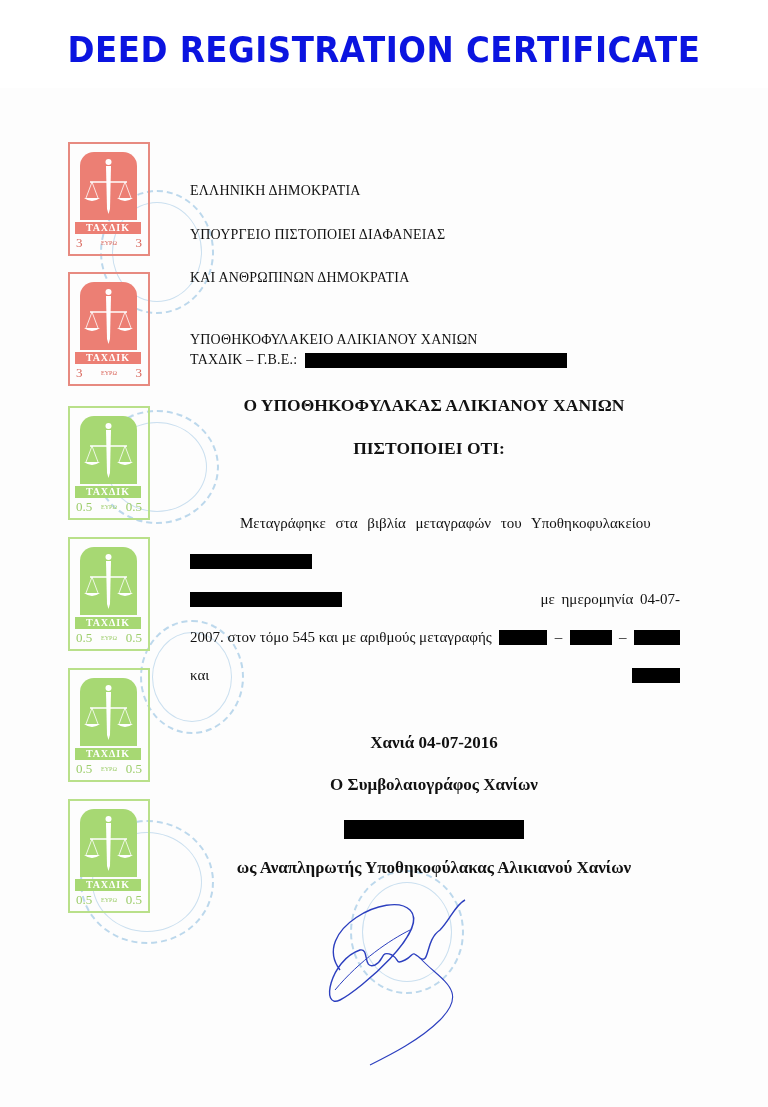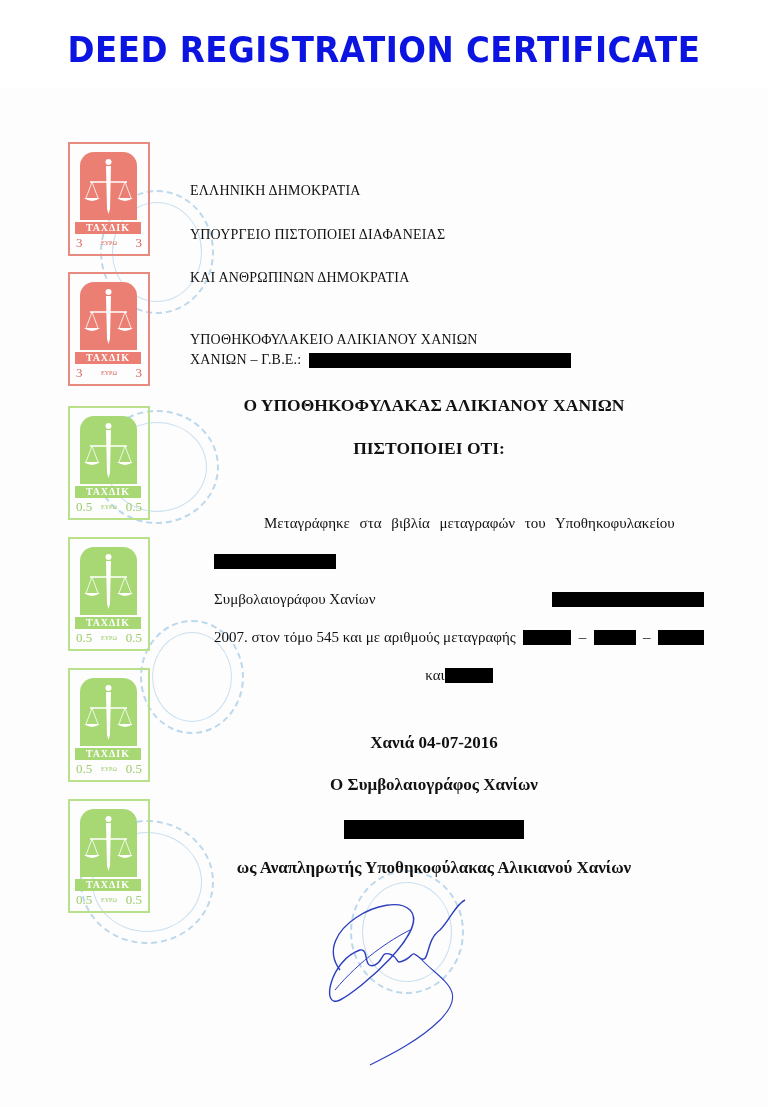--- a/index.html
+++ b/index.html
@@ -153,47 +153,47 @@
         <span>0.5</span>
       </div>
     </div>
   </div>
 
 <div class="hdr" style="top:183px;">ΕΛΛΗΝΙΚΗ ΔΗΜΟΚΡΑΤΙΑ</div>
 <div class="hdr" style="top:227px;">ΥΠΟΥΡΓΕΙΟ ΠΙΣΤΟΠΟΙΕΙ ΔΙΑΦΑΝΕΙΑΣ</div>
 <div class="hdr" style="top:270px;">ΚΑΙ ΑΝΘΡΩΠΙΝΩΝ ΔΗΜΟΚΡΑΤΙΑ</div>
 <div class="hdr" style="top:312px;margin-top:20px;">ΥΠΟΘΗΚΟΦΥΛΑΚΕΙΟ ΑΛΙΚΙΑΝΟΥ ΧΑΝΙΩΝ</div>
 <div class="hdr" style="top:352px;">
-  <span>ΧΑΝΙΩΝ – Γ.Β.Ε.:</span>
+  <span>ΤΑΧΔΙΚ – Γ.Β.Ε.:</span>
   <span class="redact" style="width:262px;height:15px;margin-left:4px;"></span>
 </div>
 
 <div class="ctr" style="top:395px;left:50px;">Ο ΥΠΟΘΗΚΟΦΥΛΑΚΑΣ ΑΛΙΚΙΑΝΟΥ ΧΑΝΙΩΝ</div>
 <div class="ctr" style="top:438px;left:45px;">ΠΙΣΤΟΠΟΙΕΙ ΟΤΙ:</div>
 
-<div class="para" style="top:504px;margin-left:24px;">
+<div class="para" style="top:504px;">
   <div class="line" style="padding-left:50px;">
     <span style="word-spacing:6px;">Μεταγράφηκε στα βιβλία μεταγραφών του Υποθηκοφυλακείου</span>
   </div>
   <div class="line">
     <span class="redact" style="width:122px;height:15px;"></span>
   </div>
   <div class="line">
-    <span>Συμβολαιογράφου Χανίων</span>
     <span class="redact" style="width:152px;height:15px;"></span>
+    <span style="word-spacing:3px;">με ημερομηνία 04-07-</span>
   </div>
   <div class="line">
     <span>2007. στον τόμο 545 και με αριθμούς μεταγραφής</span>
     <span class="redact" style="width:48px;height:15px;"></span>
     <span>–</span>
     <span class="redact" style="width:42px;height:15px;"></span>
     <span>–</span>
     <span class="redact" style="width:46px;height:15px;"></span>
   </div>
-  <div class="line" style="justify-content:center;">
+  <div class="line" style="justify-content:space-between;">
     <span>και</span>
     <span class="redact" style="width:48px;height:15px;"></span>
   </div>
 </div>
 
 <div class="sigline" style="top:733px;left:50px;">Χανιά 04-07-2016</div>
 <div class="sigline" style="top:775px;left:50px;">Ο Συμβολαιογράφος Χανίων</div>
 <div class="sigline" style="top:818px;left:50px;height:20px;">
   <span class="redact" style="width:180px;height:19px;"></span>
 </div>

